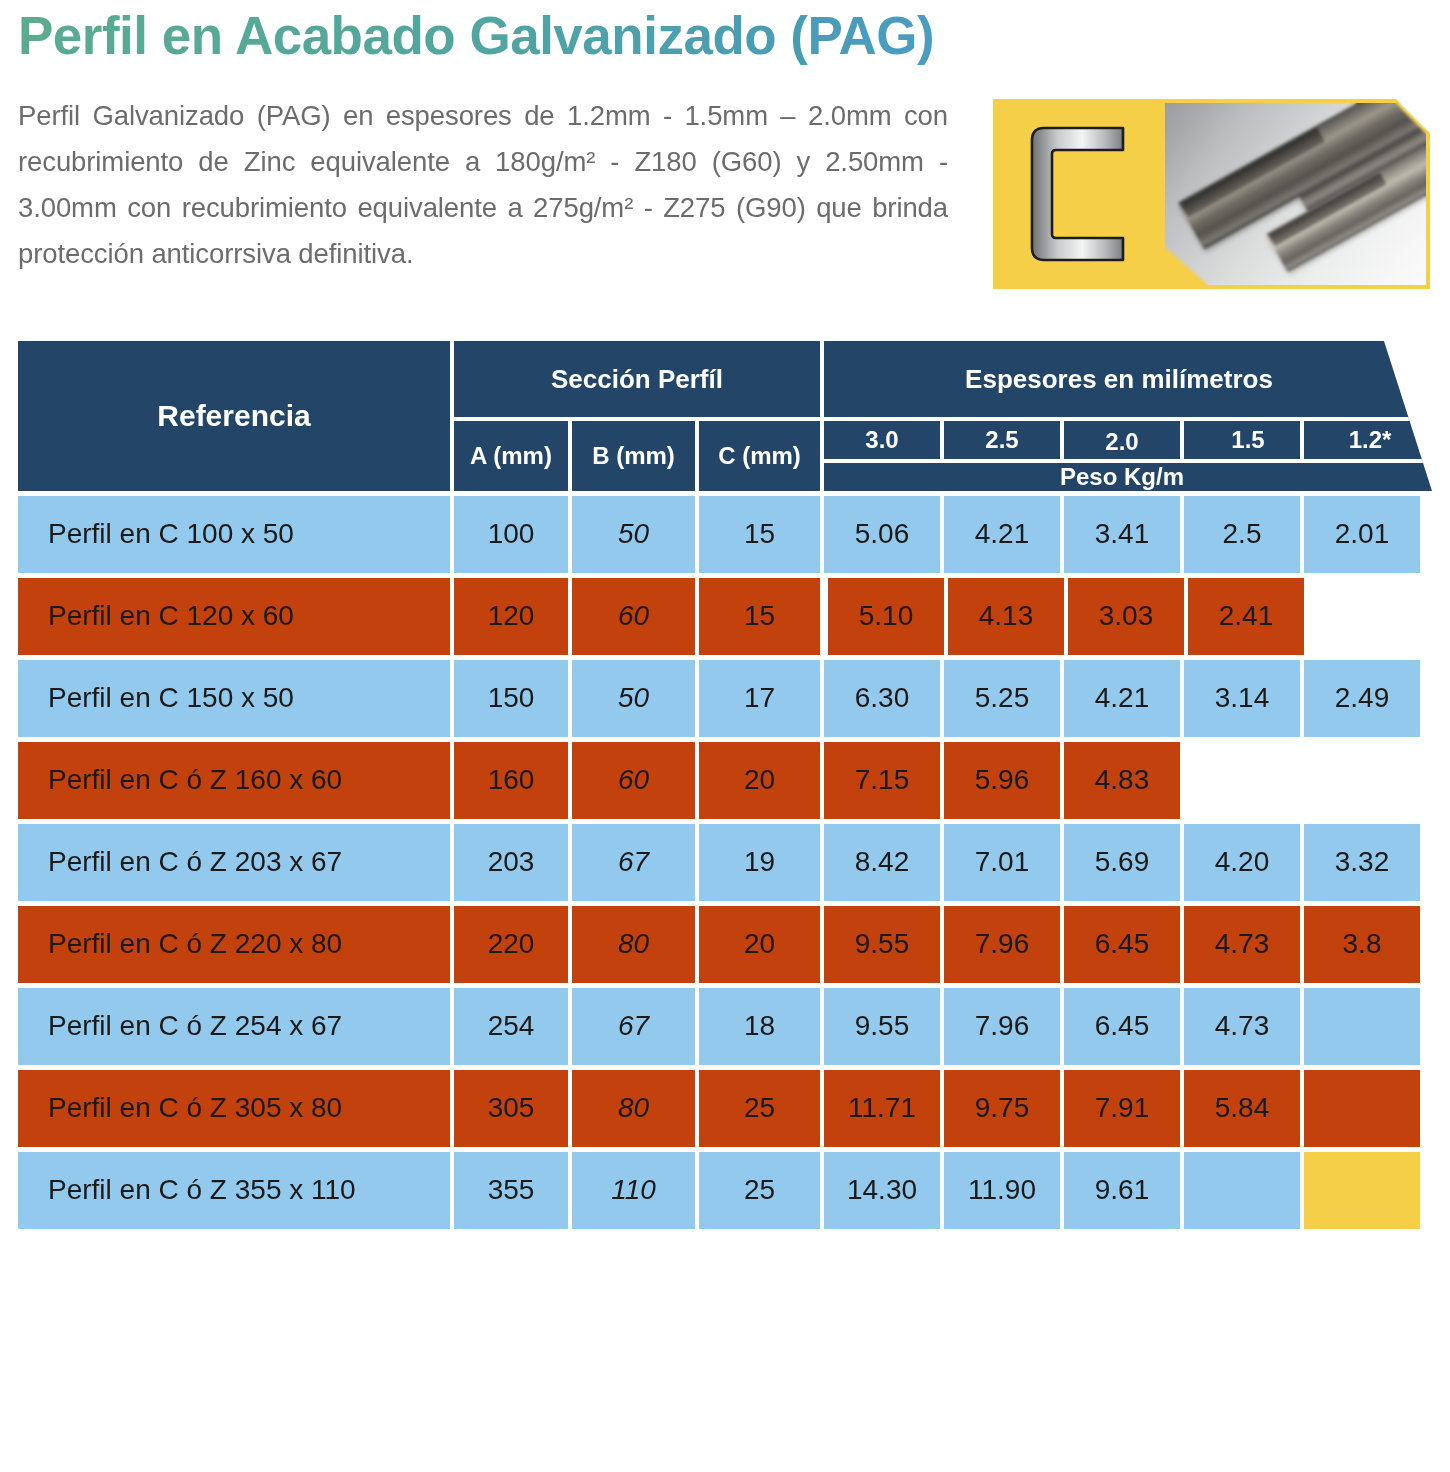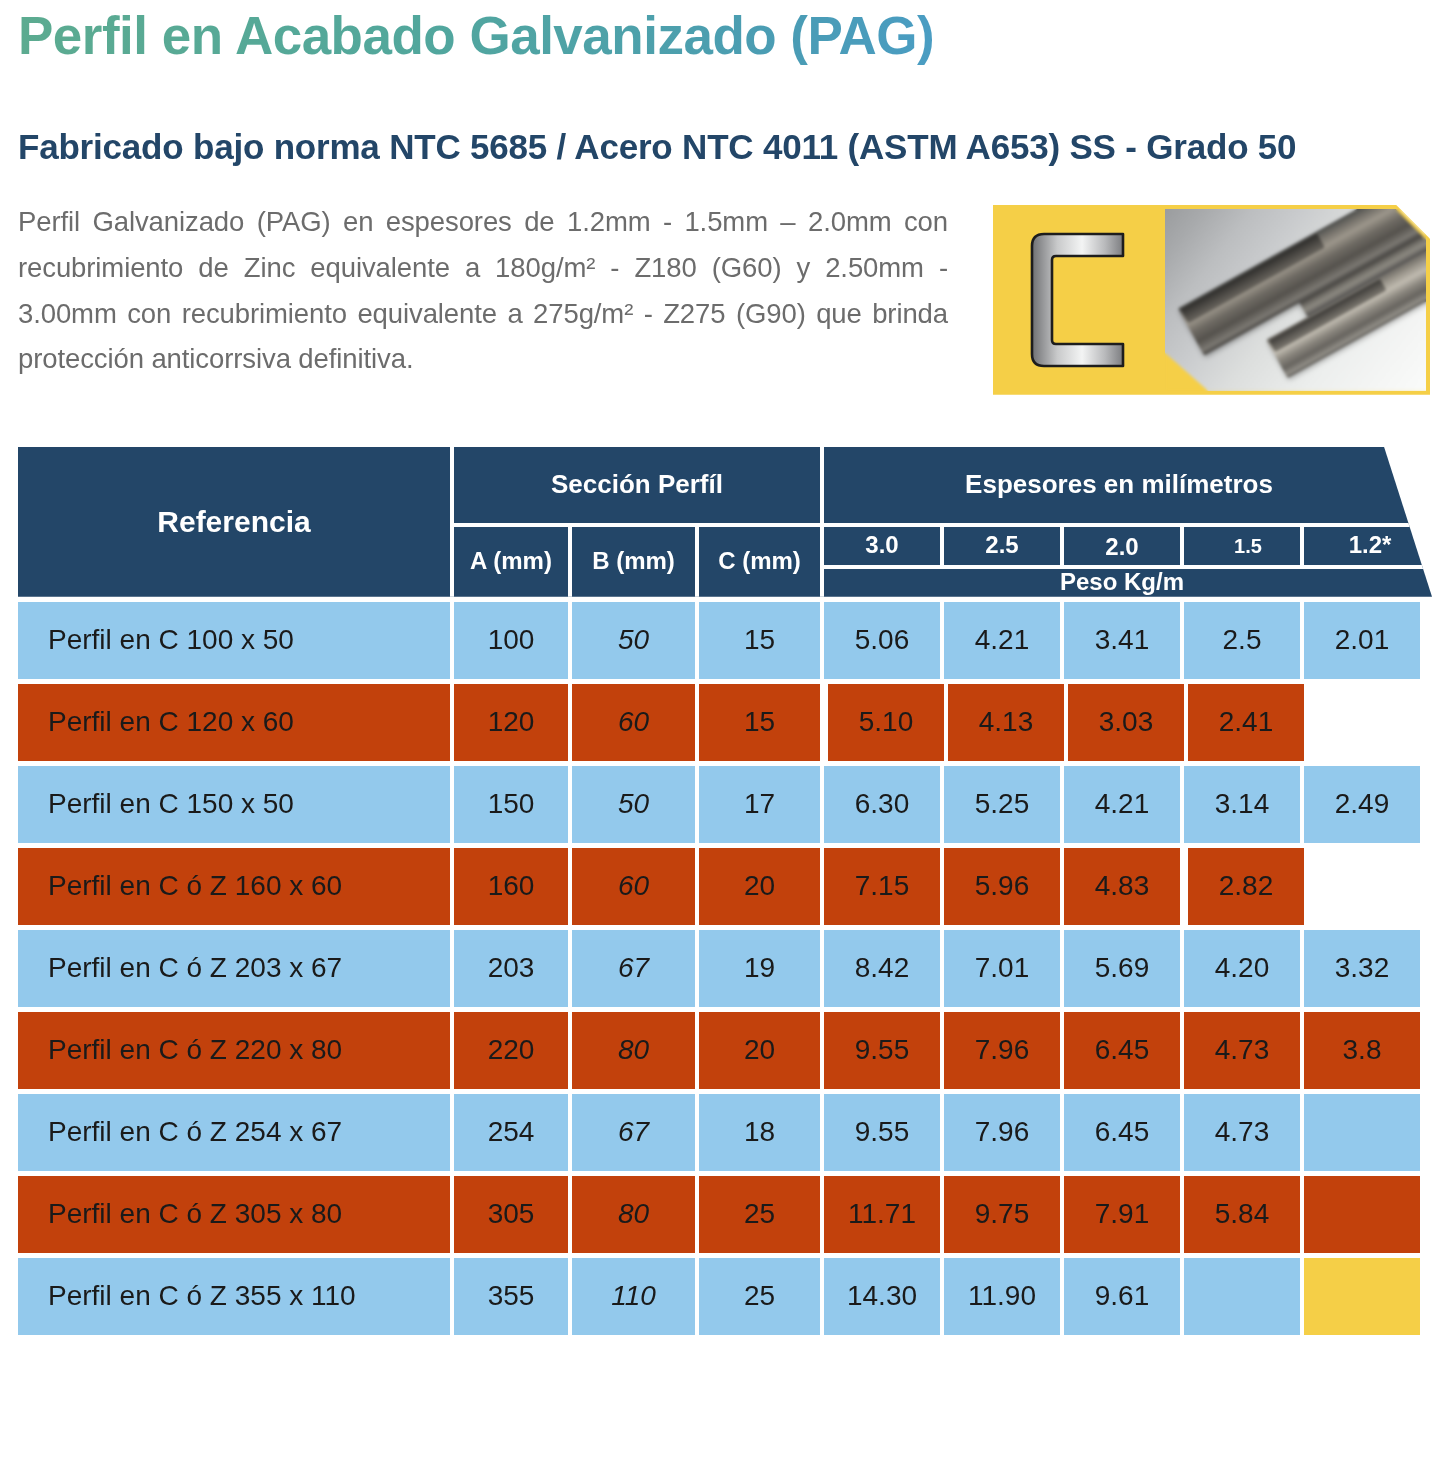--- a/index.html
+++ b/index.html
@@ -192,21 +192,21 @@
   }
   .h-ref       { left: 0;     top: 0;   width: 432px; height: 150px; font-size: 30px; }
   .h-seccion   { left: 436px; top: 0;   width: 366px; height: 76px;  font-size: 26px; }
   .h-espesores { left: 806px; top: 0;   width: 590px; height: 76px;  font-size: 26px; }
   .h-a  { left: 436px; top: 80px; width: 114px; height: 70px; font-size: 24px; }
   .h-b  { left: 554px; top: 80px; width: 123px; height: 70px; font-size: 24px; }
   .h-c  { left: 681px; top: 80px; width: 121px; height: 70px; font-size: 24px; }
   .h-t0 { left: 806px; top: 80px; width: 116px; height: 38px; font-size: 24px; }
   .h-t1 { left: 926px; top: 80px; width: 116px; height: 38px; font-size: 24px; }
   .h-t2 { left: 1046px; top: 80px; width: 116px; height: 42px; font-size: 24px; }
-  .h-t3 { left: 1166px; top: 80px; width: 128px; height: 38px; font-size: 20px; }
+  .h-t3 { left: 1166px; top: 80px; width: 128px; height: 38px; font-size: 24px; }
   .h-t4 { left: 1286px; top: 80px; width: 116px; height: 38px; font-size: 24px; padding-left: 8px; }
   .h-peso { left: 806px; top: 122px; width: 596px; height: 28px; font-size: 24px; }
 
   
   .tbody { margin-top: 0; }
   .trow {
     display: flex;
     height: 77px;
     margin-top: 5px;
   }
@@ -228,21 +228,20 @@
   .row-green .fill { background: #c2410c; }
   .fill.is-yellow { background: #f5cf47; }
 </style>
 </head>
 <body>
 
 <div class="page">
 
   <h1 class="title">Perfil en Acabado Galvanizado (PAG)</h1>
 
-  <h2 class="subtitle">Fabricado bajo norma NTC 5685 / Acero NTC 4011 (ASTM A653) SS - Grado 50</h2>
 
   <div class="intro">
     <p class="intro-text">Perfil Galvanizado (PAG) en espesores de 1.2mm - 1.5mm – 2.0mm con recubrimiento de Zinc equivalente a 180g/m² - Z180 (G60) y 2.50mm - 3.00mm con recubrimiento equivalente a 275g/m² - Z275 (G90) que brinda protección anticorrsiva definitiva.</p>
 
     <div class="figure-wrap">
       <div class="figure">
 
         <svg class="c-glyph" viewBox="0 0 104 140">
           <defs>
             <linearGradient id="steelg" x1="0" y1="0" x2="1" y2="0">
@@ -366,21 +365,20 @@
           <div class="gap4" style="width: 4px;"></div>
           <div class="cell fill c-c">20</div>
           <div class="gap4" style="width: 4px;"></div>
           <div class="cell fill c-t">7.15</div>
           <div class="gap4" style="width: 4px;"></div>
           <div class="cell fill c-t">5.96</div>
           <div class="gap4" style="width: 4px;"></div>
           <div class="cell fill c-t">4.83</div>
           <div class="gap4" style="width: 4px;"></div>
           <div class="gap4" style="width: 4px;"></div>
-          <div class="cell fill c-t">2.82</div>
         </div>
         <div class="trow row-blue">
           <div class="cell fill c-ref">Perfil en C ó Z 203 x 67</div>
           <div class="gap4" style="width: 4px;"></div>
           <div class="cell fill c-a">203</div>
           <div class="gap4" style="width: 4px;"></div>
           <div class="cell fill c-b">67</div>
           <div class="gap4" style="width: 4px;"></div>
           <div class="cell fill c-c">19</div>
           <div class="gap4" style="width: 4px;"></div>

